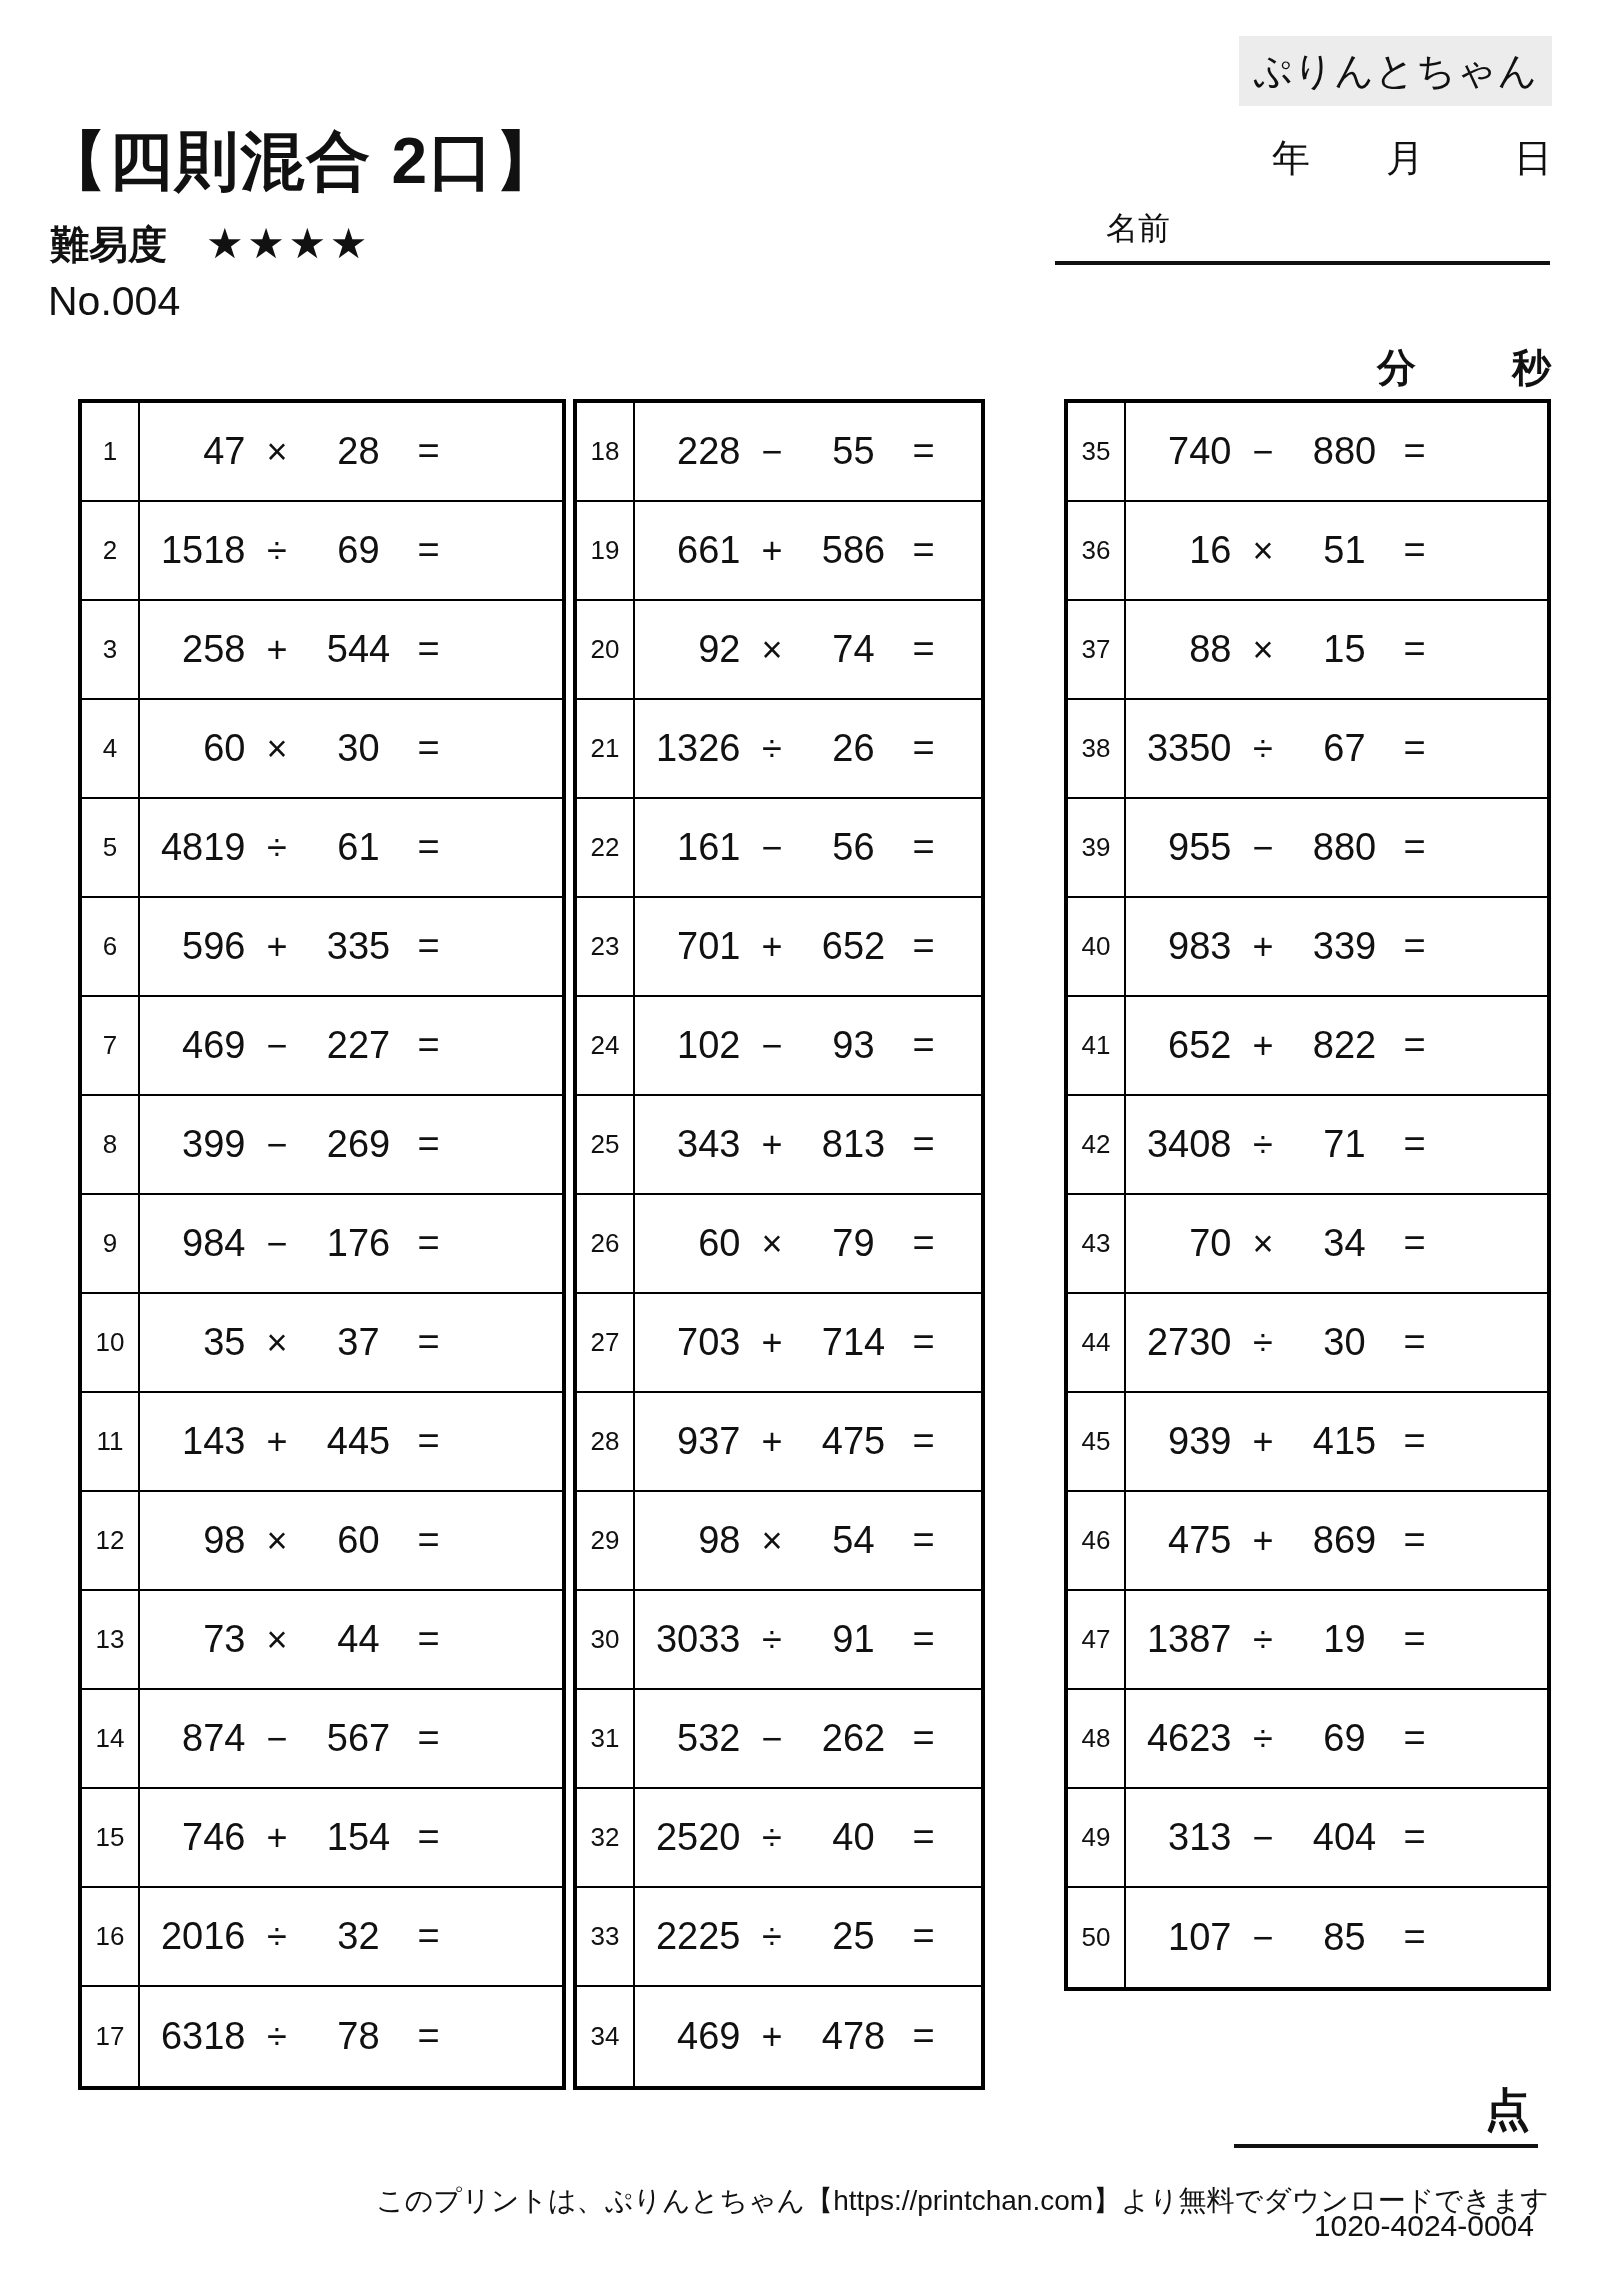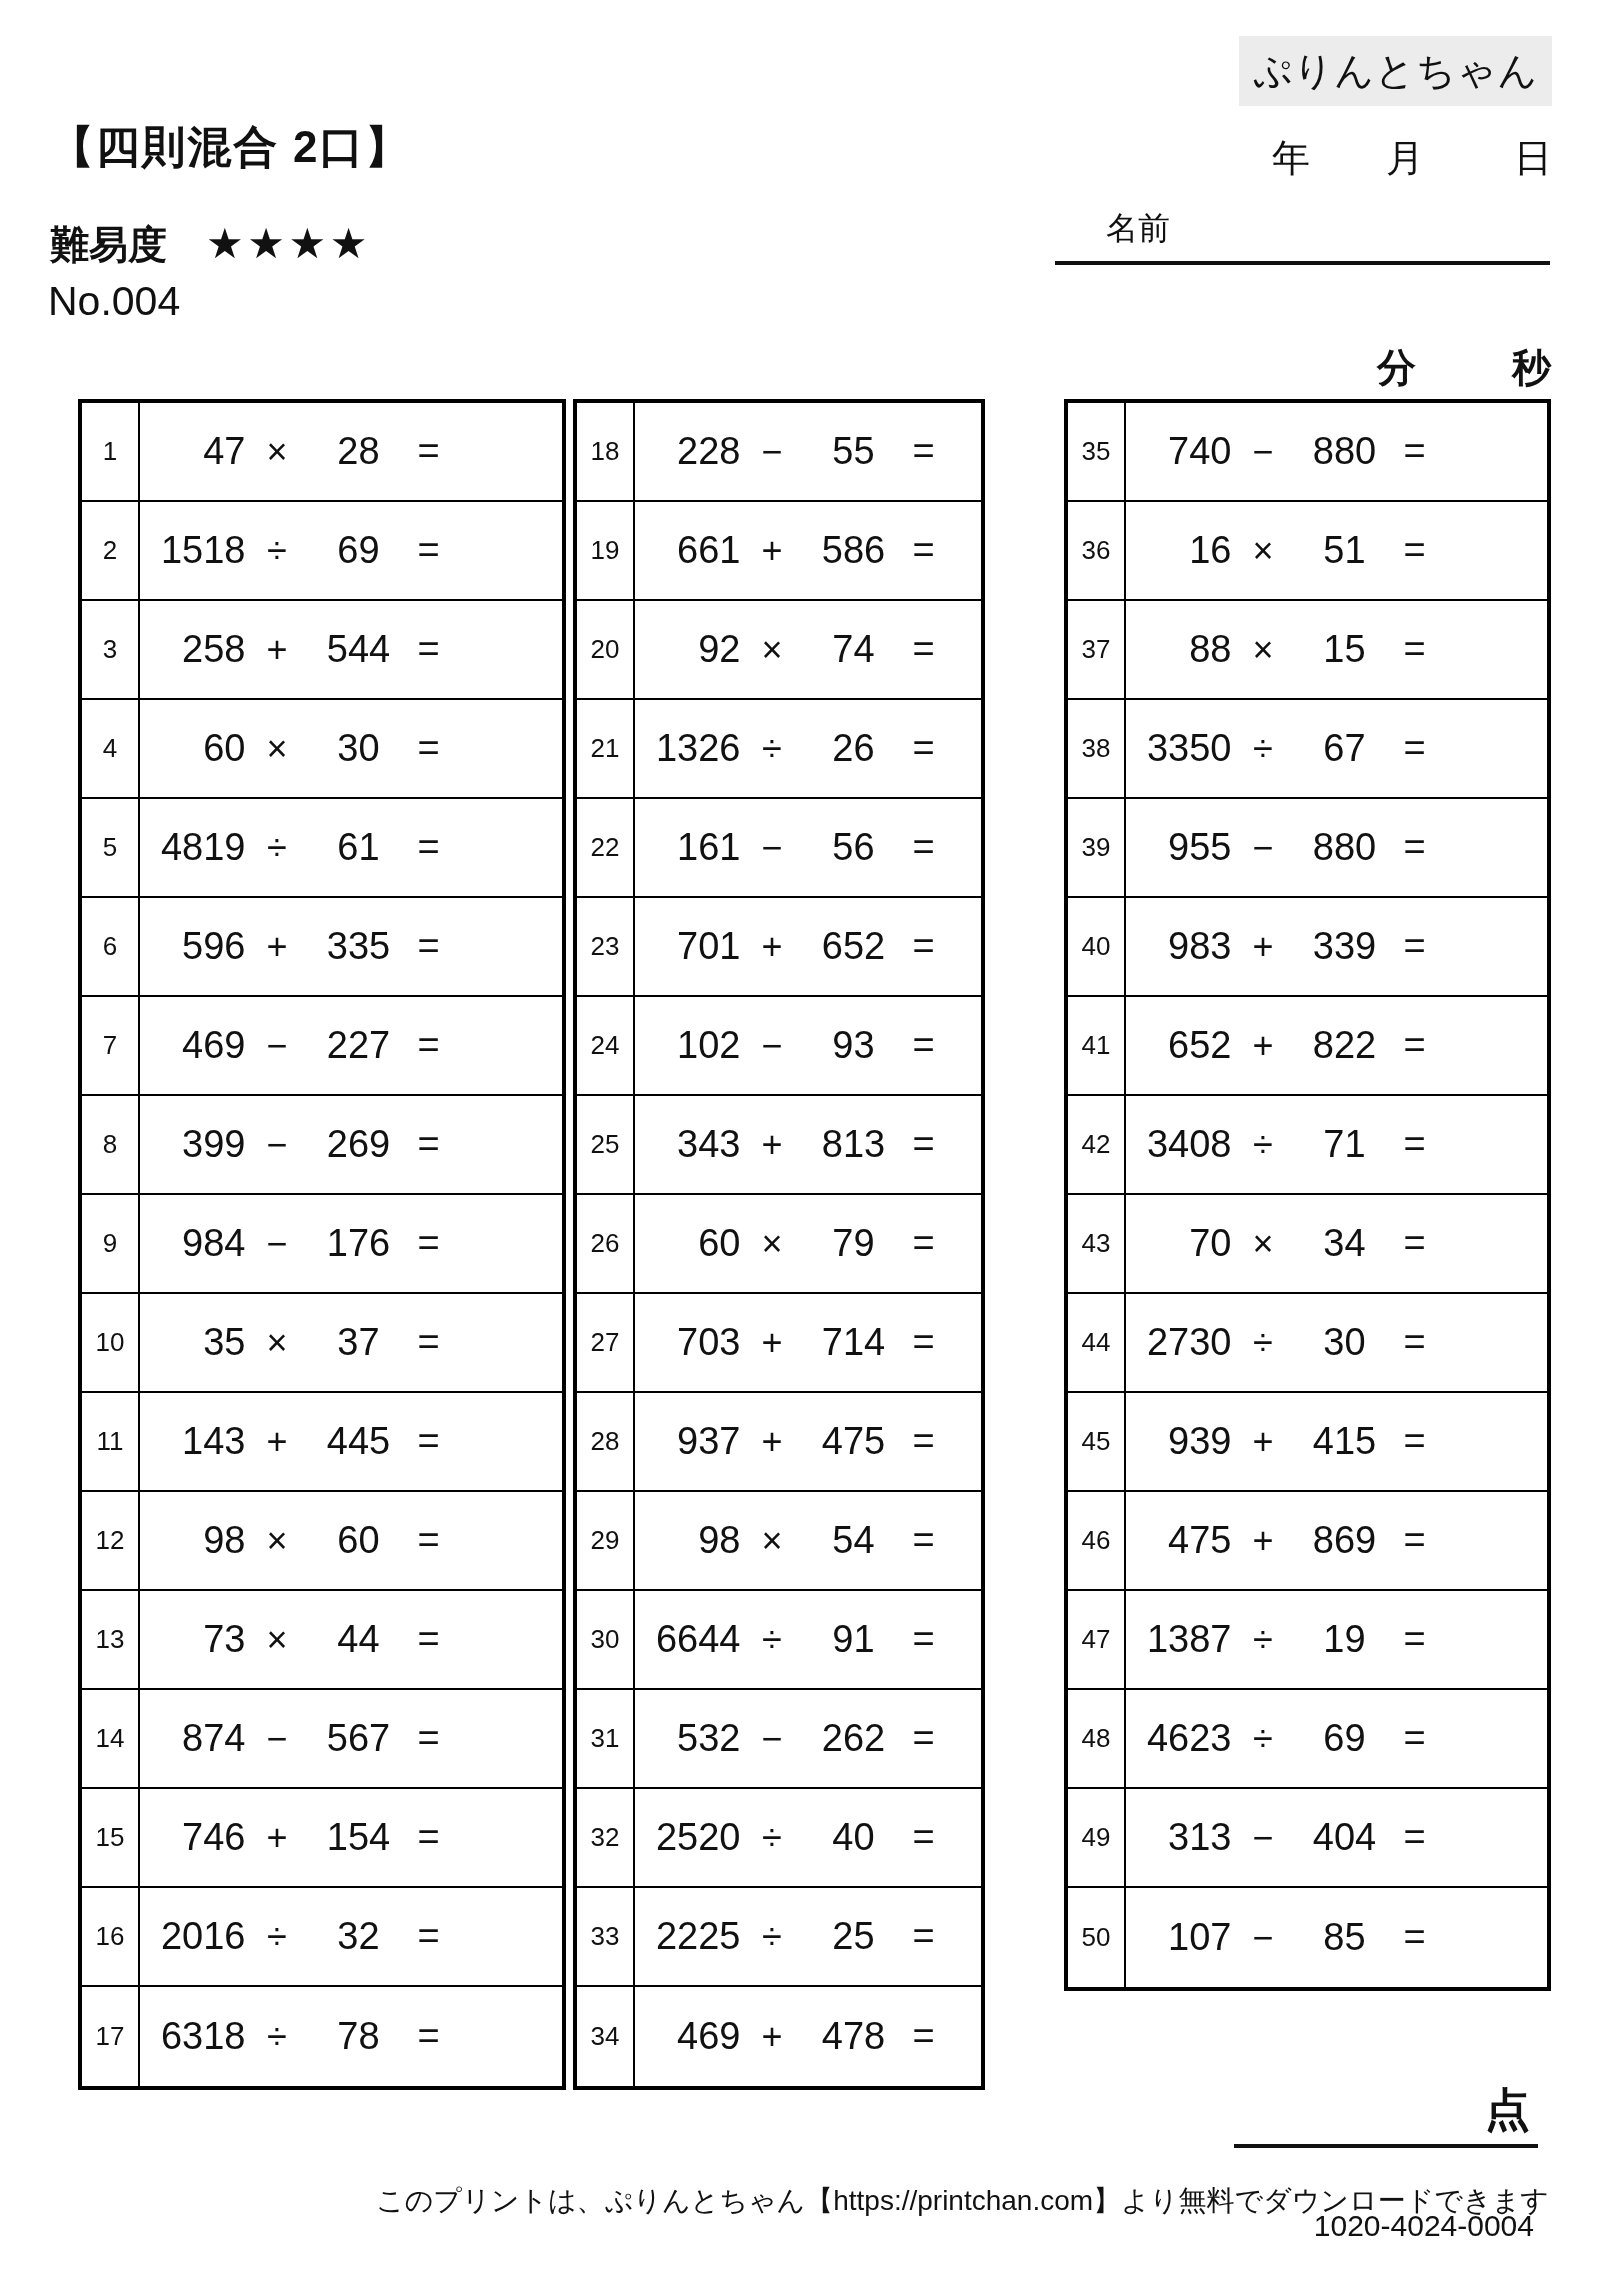--- a/index.html
+++ b/index.html
@@ -7,22 +7,22 @@
   .page {
     position:relative;
     width:1622px; height:2293px;
     background:#ffffff;
     font-family:"Liberation Sans","DejaVu Sans",sans-serif;
     color:#111;
     overflow:hidden;
   }
   
   .title {
-    position:absolute; left:50px; top:118px;
-    font-size:44px; font-weight:bold; letter-spacing:1.8px;
+    position:absolute; left:43px; top:118px;
+    font-size:64px; font-weight:bold; letter-spacing:1.8px;
   }
   .difficulty-row { position:absolute; left:50px; top:218px; font-size:39px; font-weight:bold; }
   .difficulty-row .stars { margin-left:39px; font-size:42px; letter-spacing:3.6px; }
   .sheet-no { position:absolute; left:48px; top:278px; font-size:41px; }
   .brand-badge {
     position:absolute; left:1239px; top:36px; width:313px; height:70px;
     background:#ececec; display:flex; align-items:center; justify-content:center;
     font-size:39px; letter-spacing:0.9px;
   }
   .date-row { position:absolute; top:133px; font-size:38px; }
@@ -344,21 +344,21 @@
         <div class="ecell">
           <span class="a">98</span>
           <span class="op">×</span>
           <span class="b">54</span>
           <span class="eq">=</span>
         </div>
       </div>
       <div class="prow">
         <div class="ncell">30</div>
         <div class="ecell">
-          <span class="a">6644</span>
+          <span class="a">3033</span>
           <span class="op">÷</span>
           <span class="b">91</span>
           <span class="eq">=</span>
         </div>
       </div>
       <div class="prow">
         <div class="ncell">31</div>
         <div class="ecell">
           <span class="a">532</span>
           <span class="op">−</span>

